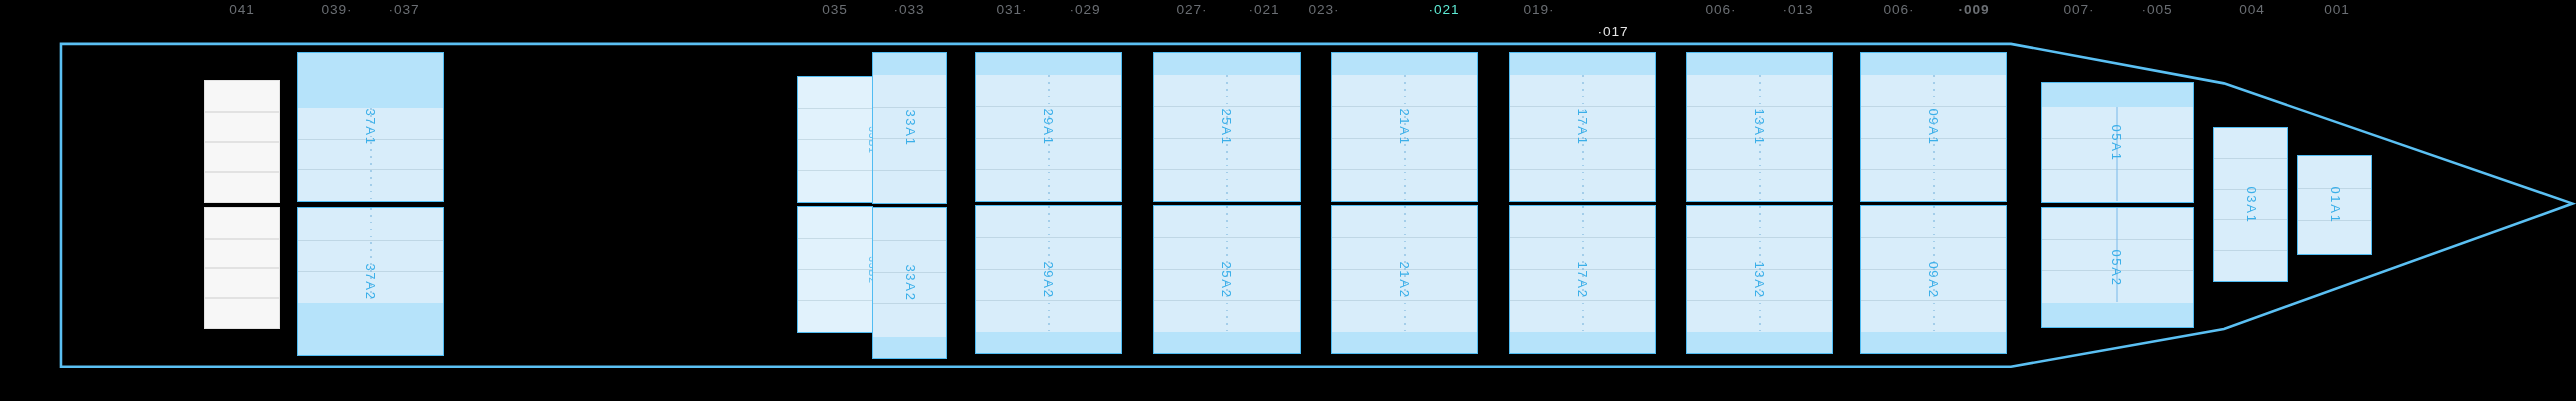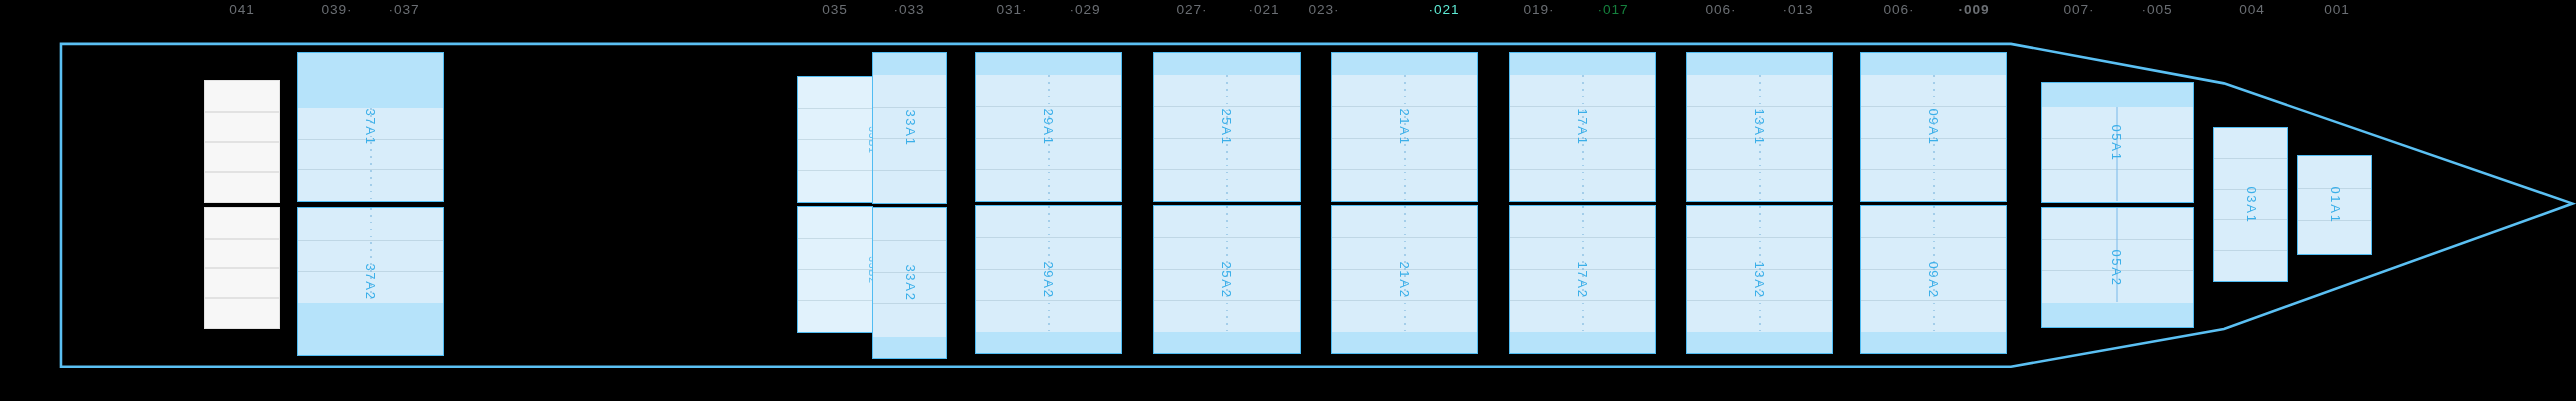--- a/index.html
+++ b/index.html
@@ -38,21 +38,21 @@
       <span class="ruler-label" style="left: 404px; color: rgb(106, 110, 115);">·037</span>
       <span class="ruler-label" style="left: 835px; color: rgb(106, 110, 115);">035</span>
       <span class="ruler-label" style="left: 909px; color: rgb(106, 110, 115);">·033</span>
       <span class="ruler-label" style="left: 1012px; color: rgb(106, 110, 115);">031·</span>
       <span class="ruler-label" style="left: 1085px; color: rgb(106, 110, 115);">·029</span>
       <span class="ruler-label" style="left: 1192px; color: rgb(106, 110, 115);">027·</span>
       <span class="ruler-label" style="left: 1264px; color: rgb(106, 110, 115);">·021</span>
       <span class="ruler-label" style="left: 1324px; color: rgb(106, 110, 115);">023·</span>
       <span class="ruler-label" style="left: 1444px; color: #5eead4;">·021</span>
       <span class="ruler-label" style="left: 1539px; color: rgb(106, 110, 115);">019·</span>
-      <span class="ruler-label" style="left: 1613px; color: #15803d;">·017</span>
+      <span class="ruler-label" style="left: 1613px; color: #e5e5e5; margin-top: 22px;">·017</span>
       <span class="ruler-label" style="left: 1721px; color: rgb(106, 110, 115);">006·</span>
       <span class="ruler-label" style="left: 1798px; color: rgb(106, 110, 115);">·013</span>
       <span class="ruler-label" style="left: 1899px; color: rgb(106, 110, 115);">006·</span>
       <span class="ruler-label" style="left: 1974px; color: rgb(106, 110, 115); font-weight: bold;">·009</span>
       <span class="ruler-label" style="left: 2079px; color: rgb(106, 110, 115);">007·</span>
       <span class="ruler-label" style="left: 2157px; color: rgb(106, 110, 115);">·005</span>
       <span class="ruler-label" style="left: 2252px; color: rgb(106, 110, 115);">004</span>
       <span class="ruler-label" style="left: 2337px; color: rgb(106, 110, 115);">001</span>
     </div>
   <div id="deckhouse">

